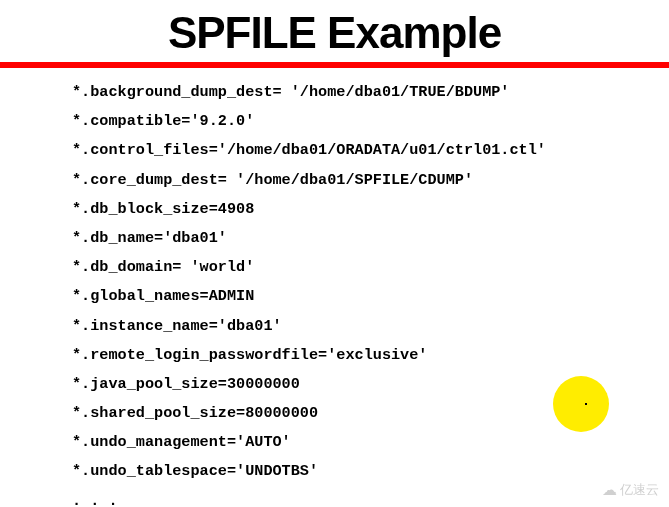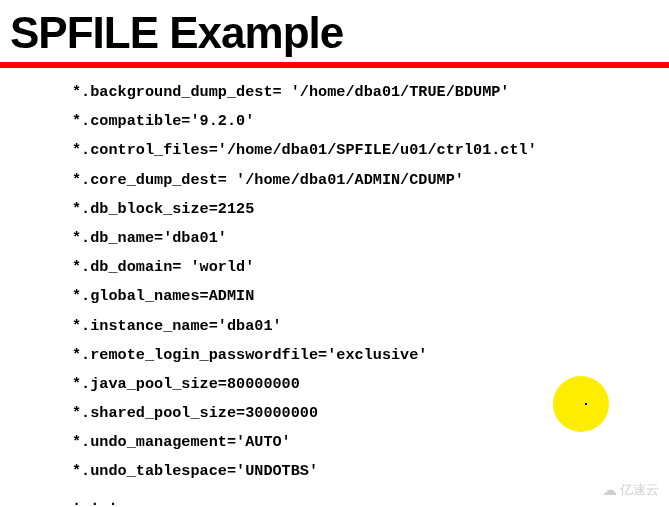--- a/index.html
+++ b/index.html
@@ -11,20 +11,21 @@
     font-family: Arial, Helvetica, sans-serif;
     overflow: hidden;
     position: relative;
   }
   .title {
     font-size: 44px;
     font-weight: 900;
     color: #000;
     padding: 8px 10px 2px 10px;
     letter-spacing: -1px;
+    text-align: center;
   }
   .red-rule {
     height: 6px;
     background: #ff0000;
     margin: 2px 0 10px 0;
   }
   .code-block {
     padding: 0 0 0 72px;
     font-family: "Courier New", Courier, monospace;
     font-size: 15.2px;
@@ -68,30 +69,30 @@
   }
 </style>
 </head>
 <body>
 
 <div class="title">SPFILE Example</div>
 <div class="red-rule"></div>
 
 <div class="code-block"><span>*.background_dump_dest= '/home/dba01/TRUE/BDUMP'</span>
 <span>*.compatible='9.2.0'</span>
-<span>*.control_files='/home/dba01/SPFILE/u01/ctrl01.ctl'</span>
-<span>*.core_dump_dest= '/home/dba01/ADMIN/CDUMP'</span>
-<span>*.db_block_size=2125</span>
+<span>*.control_files='/home/dba01/ORADATA/u01/ctrl01.ctl'</span>
+<span>*.core_dump_dest= '/home/dba01/SPFILE/CDUMP'</span>
+<span>*.db_block_size=4908</span>
 <span>*.db_name='dba01'</span>
 <span>*.db_domain= 'world'</span>
 <span>*.global_names=ADMIN</span>
 <span>*.instance_name='dba01'</span>
 <span>*.remote_login_passwordfile='exclusive'</span>
-<span>*.java_pool_size=80000000</span>
-<span>*.shared_pool_size=30000000</span>
+<span>*.java_pool_size=30000000</span>
+<span>*.shared_pool_size=80000000</span>
 <span>*.undo_management='AUTO'</span>
 <span>*.undo_tablespace='UNDOTBS'</span>
 <span>. . .</span></div>
 
 <div class="yellow-dot"></div>
 
 <div class="watermark">
   <span class="wm-cloud">☁</span>
   <span>亿速云</span>
 </div>

